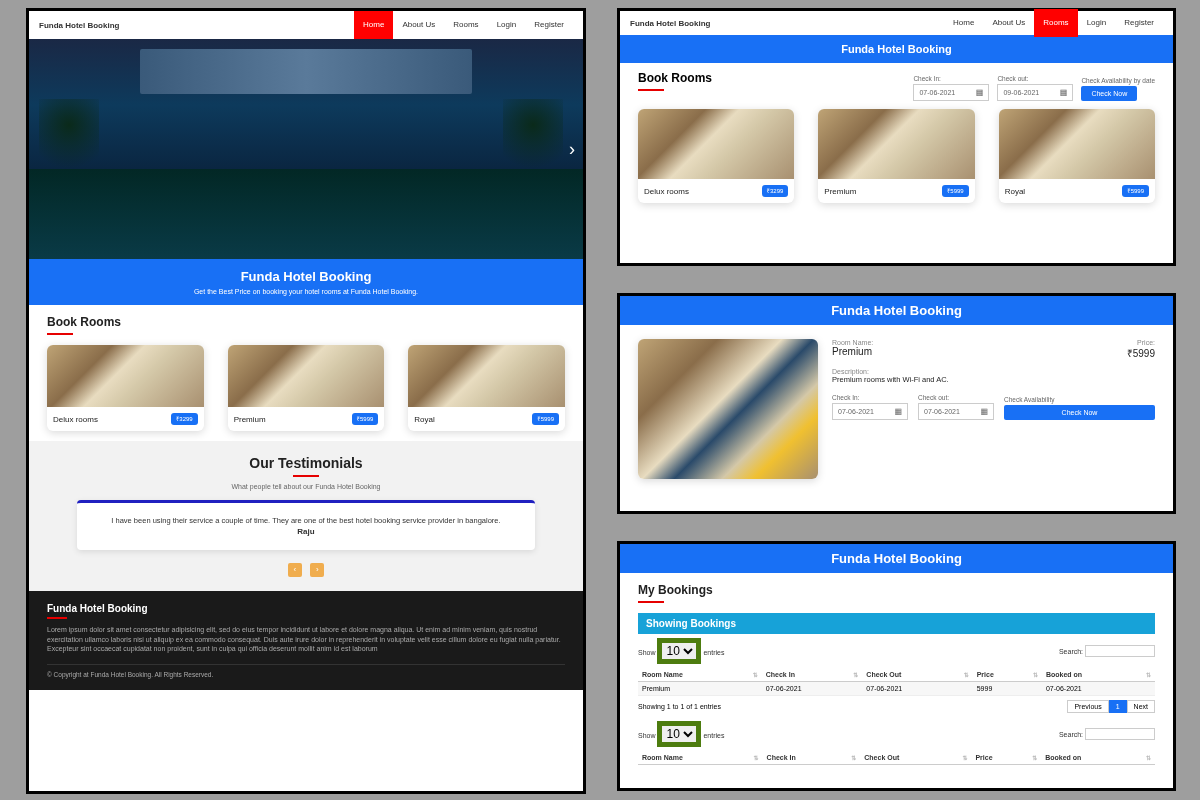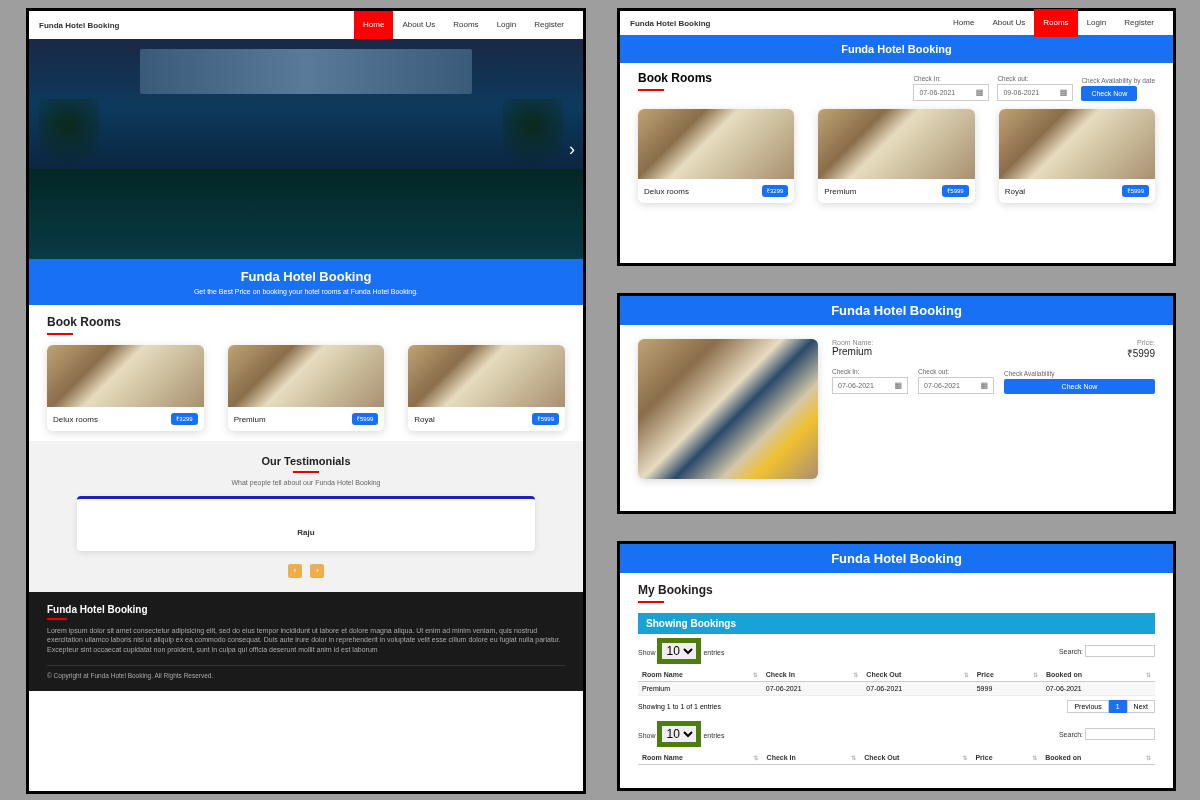--- a/index.html
+++ b/index.html
@@ -25,25 +25,25 @@
 .sect{padding:10px 18px}
 .sect h4{font-size:12px;color:#222;font-weight:600}
 .redline{width:26px;height:2px;background:#e60000;margin:4px 0 10px}
 .cards{display:flex;gap:24px}
 .card{flex:1;background:#fff;border-radius:6px;box-shadow:0 2px 8px rgba(0,0,0,0.15);overflow:hidden}
 .cimg{height:62px;background:linear-gradient(135deg,#bfa476 0%,#8a6d4a 30%,#e8dcc0 45%,#d4c8a8 60%,#a89070 100%)}
 .cbody{padding:6px;display:flex;justify-content:space-between;align-items:center}
 .cname{font-size:8px;color:#222}
 .cprice{background:#1870f5;color:#fff;font-size:6px;padding:2px 5px;border-radius:3px}
 .testi{background:#f2f2f2;padding:14px 18px;text-align:center}
-.testi h4{font-size:11px;color:#222}
+.testi h4{font-size:14px;color:#222}
 .testi .sub{font-size:7px;color:#666;margin:6px 0 10px}
 .tcard{background:#fff;border-top:3px solid #2020c0;border-radius:4px;padding:12px 20px;margin:0 30px;box-shadow:0 2px 6px rgba(0,0,0,0.1)}
 .tcard p{font-size:7.5px;color:#333;line-height:1.5}
-.tcard .au{font-weight:700;margin-top:16px;font-size:8px}
+.tcard .au{font-weight:700;margin-top:0;font-size:8px}
 .tbtns{margin-top:8px}
 .tbtns span{display:inline-block;width:14px;height:14px;background:#f0ad4e;color:#fff;font-size:8px;line-height:14px;border-radius:2px;margin:0 2px}
 .footer{background:#1a1a1a;color:#ccc;padding:12px 18px;font-size:7px}
 .fcols{display:flex;gap:20px}
 .fcol h5{color:#fff;font-size:10px;margin-bottom:3px}
 .fcol .rl{width:20px;height:1.5px;background:#e60000;margin-bottom:6px}
 .fcol p{line-height:1.4;color:#aaa}
 .fcol a{display:block;color:#ccc;text-decoration:none;line-height:1.6}
 .copy{border-top:1px solid #333;margin-top:10px;padding-top:6px;font-size:6.5px;color:#aaa}
 
@@ -143,20 +143,21 @@
               <span class="cprice">₹5999</span>
             </div>
           </div>
   </div>
  </div>
  <div class="testi">
   <h4>Our Testimonials</h4>
   <div class="redline" style="margin:4px auto 0"></div>
   <p class="sub">What people tell about our Funda Hotel Booking</p>
   <div class="tcard">
+   <p>I have been using their service a couple of time. They are one of the best hotel booking service provider in bangalore.</p>
    <p class="au">Raju</p>
   </div>
   <div class="tbtns">
    <span>‹</span>
    <span>›</span>
   </div>
  </div>
  <div class="footer">
   <div class="fcols">
    <div class="fcol" style="flex:2">
@@ -239,20 +240,24 @@
    <div class="drow">
     <div>
               <div class="lab">Room Name:</div>
               <div class="val">Premium</div>
             </div>
     <div style="text-align:right">
               <div class="lab">Price:</div>
               <div class="pr">₹5999</div>
             </div>
    </div>
+   <div class="ddesc">
+            <div class="lab">Description:</div>
+            <div class="val">Premium rooms with Wi-Fi and AC.</div>
+          </div>
    <div class="dchecks">
     <div class="fld">
               <label>Check In:</label>
               <div class="inp">
                 <span>07-06-2021</span>
                 <span class="cal">▦</span>
               </div>
             </div>
     <div class="fld">
               <label>Check out:</label>

